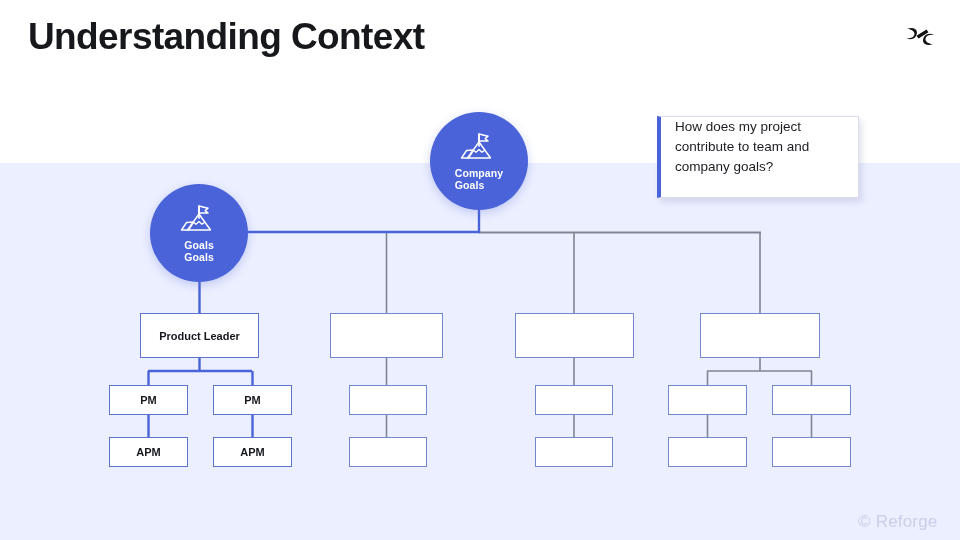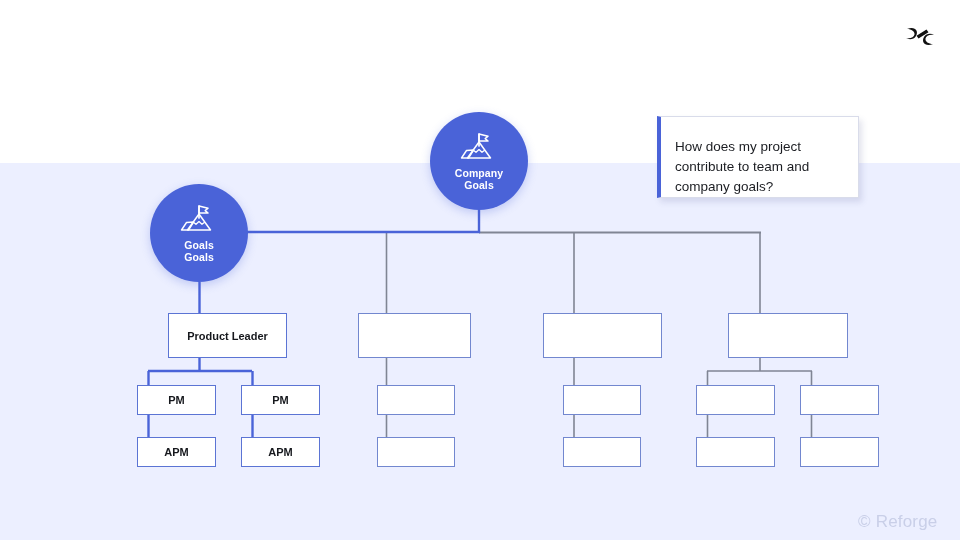--- a/index.html
+++ b/index.html
@@ -30,68 +30,68 @@
     position:absolute;left:903px;top:22px;width:34px;height:30px;
   }
   
   .diagram{position:absolute;left:0;top:0;width:960px;height:540px;}
   
   .goal{
     position:absolute;border-radius:50%;
     background:#4a63d8;
     display:flex;flex-direction:column;
     align-items:center;justify-content:center;
-    color:#ffffff;text-align:center;
+    color:#ffffff;text-align:left;
     box-shadow:0 3px 10px rgba(74,99,216,.28);
   }
   .goal .micon{display:block;margin-bottom:2px;}
   .goal .glabel{
     font-size:10.5px;font-weight:700;line-height:12.5px;
     letter-spacing:.1px;
   }
   #company-goals{left:430px;top:112px;width:98px;height:98px;}
   #team-goals{left:150px;top:184px;width:98px;height:98px;}
   
   .node{
     position:absolute;
     background:#ffffff;
     border:1px solid #7287cf;
     display:flex;align-items:center;justify-content:center;
     font-size:11px;font-weight:700;color:#16181d;
     box-sizing:border-box;
-    margin-left:28px;
   }
   .node.accent{border-color:#5b74d4;}
   
   .callout{
     position:absolute;left:657px;top:116px;width:202px;height:82px;
     background:#ffffff;
     border:1px solid #d9dcea;
     border-left:4px solid #4a63d8;
     box-sizing:border-box;
     box-shadow:3px 4px 6px rgba(80,90,140,.16);
-    display:flex;align-items:flex-end;
+    display:flex;align-items:flex-start;
   }
   .callout p{
     margin:0;padding:0 12px 0 14px;
     font-size:13.5px;line-height:20px;color:#1b1d22;
   }
   
   .watermark{
     position:absolute;left:858px;top:512px;
     font-size:17px;color:#c9cfe8;letter-spacing:.2px;
   }
 </style>
 </head>
 <body>
 
 <div id="slide">
 
   <div class="band"></div>
 
+  <div class="title">Understanding Context</div>
 
   <div class="logo">
     <svg width="34" height="30" viewBox="0 0 34 30" aria-hidden="true">
       <path d="M4 7 C12 4 16 9 13 14 C11 17.5 6 18 3 16 C7 17 11 15.5 11.5 12.5 C12 9.5 8.5 7 4 7 Z" fill="#111111"></path>
       <path d="M30 22 C22 25 18 20 21 15 C23 11.5 28 11 31 13 C27 12 23 13.5 22.5 16.5 C22 19.5 25.5 22 30 22 Z" fill="#111111"></path>
       <path d="M13.5 13.8 L23.5 7.5 L25.5 10.2 L15.5 16.5 Z" fill="#111111"></path>
     </svg>
   </div>
 
   <svg class="diagram" aria-hidden="true">

